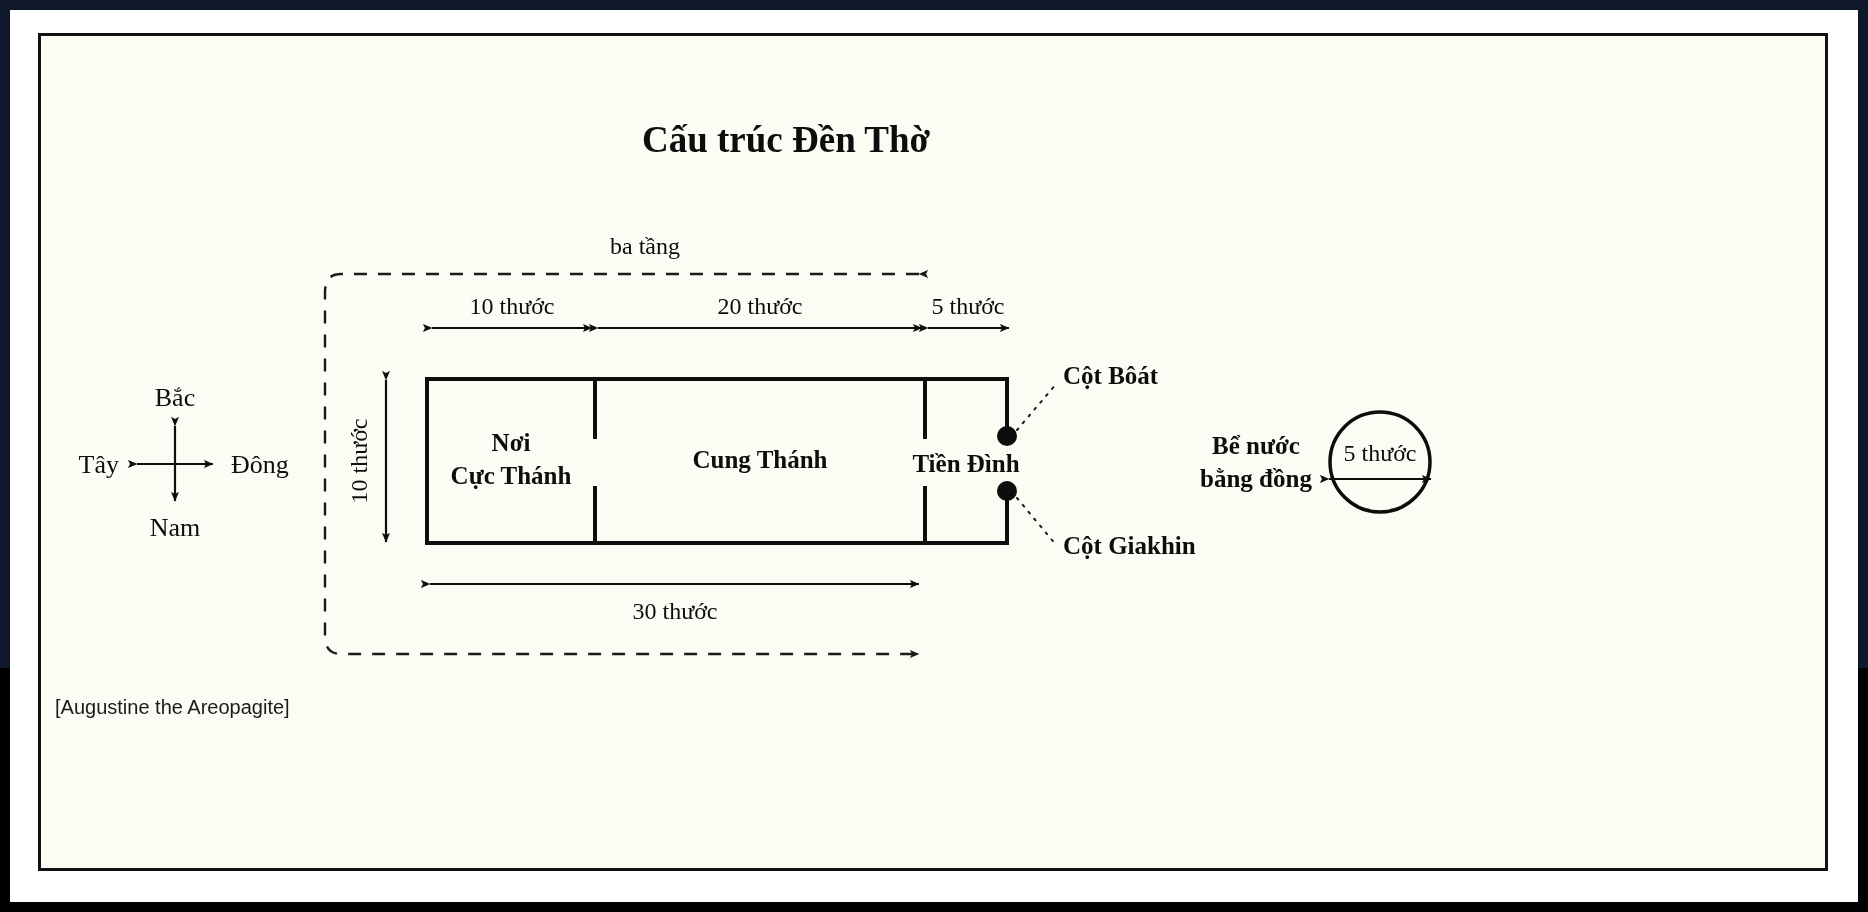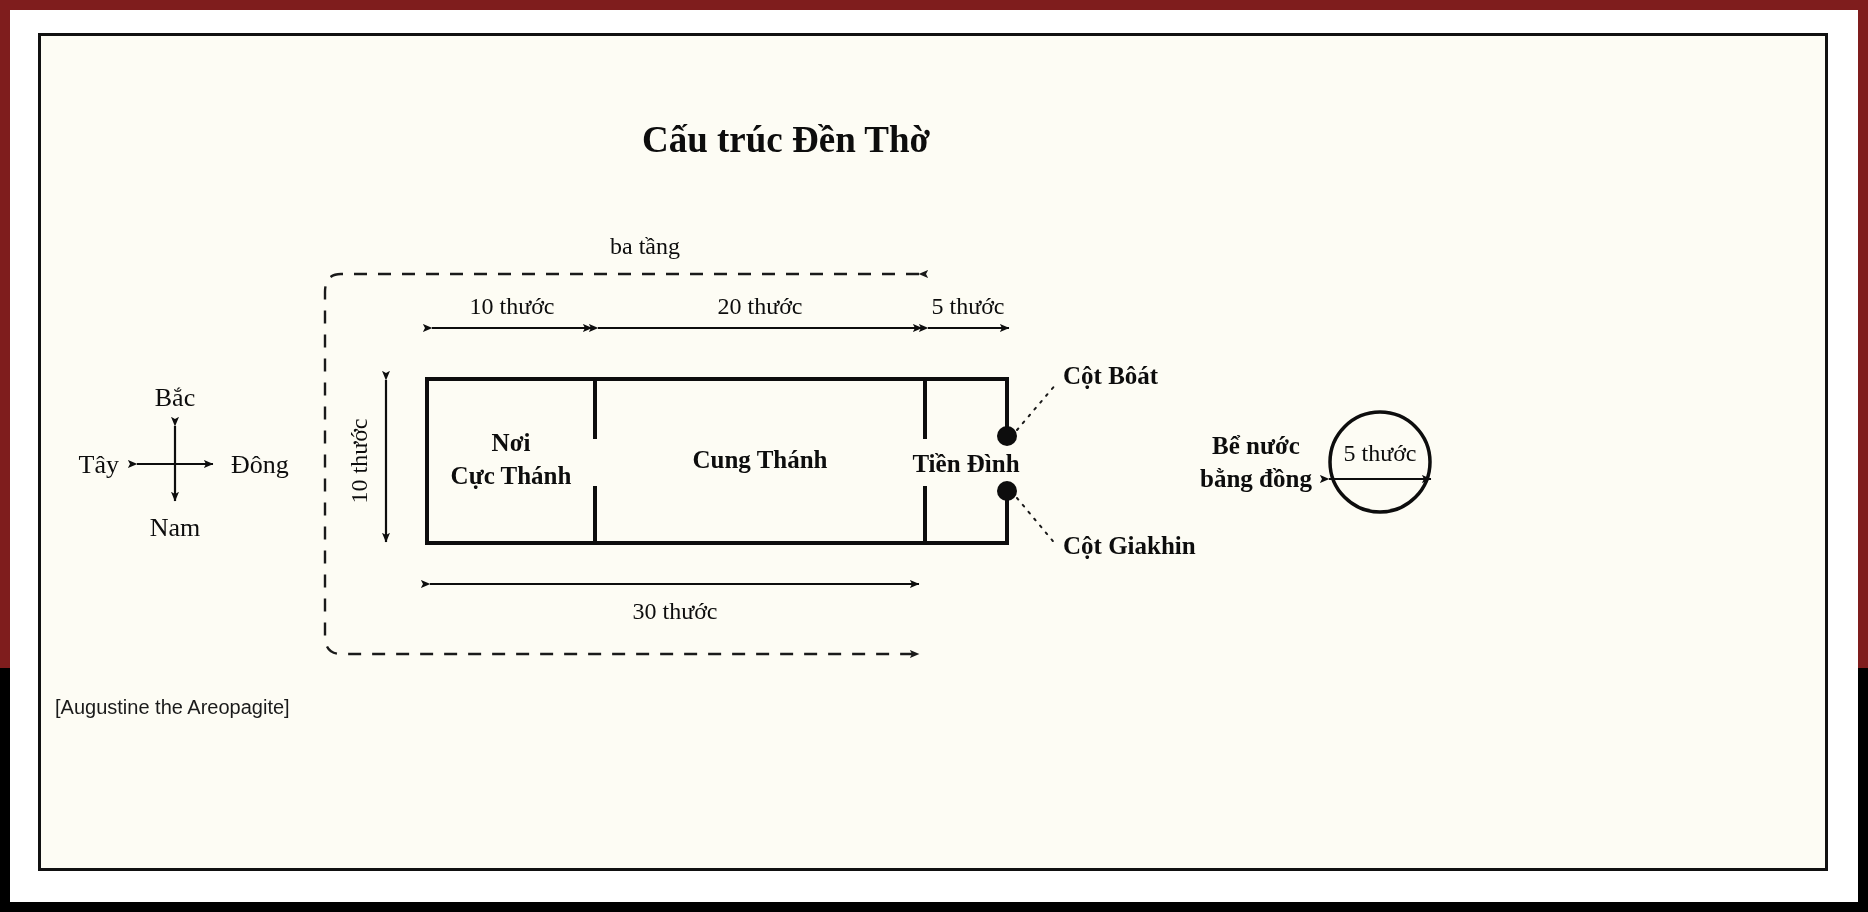--- a/index.html
+++ b/index.html
@@ -10,21 +10,21 @@
   body {
     width: 1868px;
     height: 912px;
     overflow: hidden;
     font-family: "Liberation Serif", "DejaVu Serif", serif;
   }
   #page {
     position: relative;
     width: 1868px;
     height: 668px;
-    background: #7f1d1d;
+    background: #0f172a;
     box-sizing: border-box;
   }
   
   #matte {
     position: absolute;
     left: 10px;
     top: 10px;
     width: 1848px;
     height: 892px;
     background: #ffffff;

